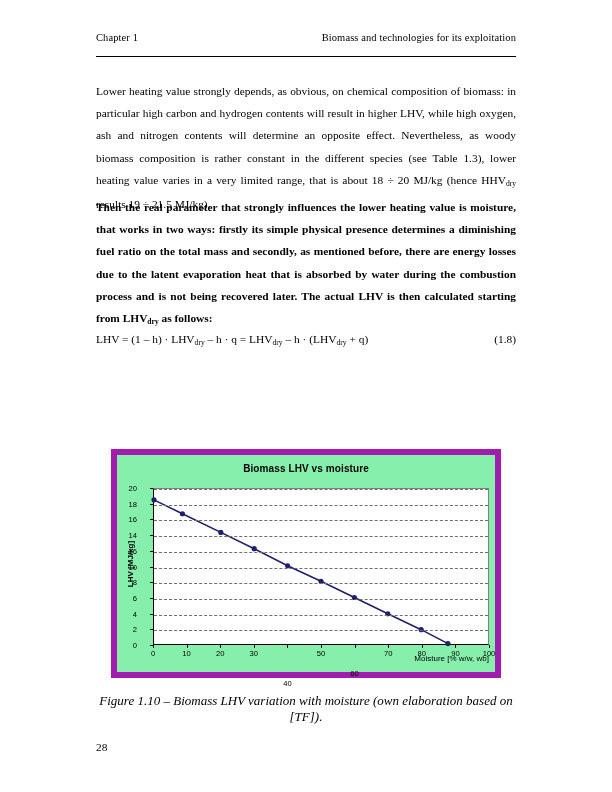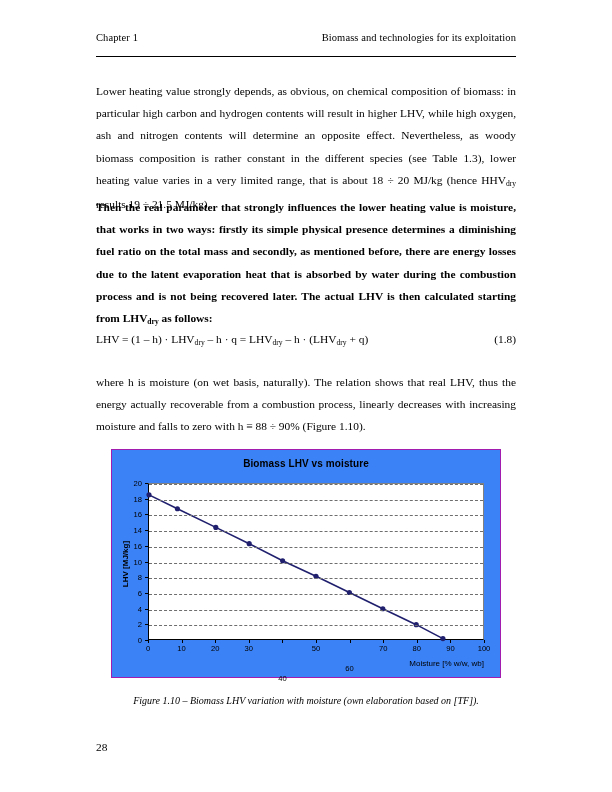--- a/index.html
+++ b/index.html
@@ -82,22 +82,22 @@
   .equation-body { white-space: nowrap; }
   .equation-number { white-space: nowrap; }
 
   
   .figure-box {
     position: absolute;
     left: 111px;
     top: 449px;
     width: 390px;
     height: 229px;
-    border: 1px solid #a21caf;
-    background: #3b82f6;
+    border: 6px solid #a21caf;
+    background: #86efac;
     box-sizing: border-box;
   }
   .chart-title {
     position: absolute;
     left: 0;
     top: 8px;
     width: 100%;
     text-align: center;
     font-family: "Liberation Sans", sans-serif;
     font-weight: bold;
@@ -194,21 +194,21 @@
     height: 100%;
     overflow: visible;
   }
 
   
   .caption {
     position: absolute;
     left: 96px;
     top: 693px;
     width: 420px;
-    font-size: 10px;
+    font-size: 13px;
     font-style: italic;
     text-align: center;
     line-height: 16px;
   }
 
   
   .page-number {
     position: absolute;
     left: 96px;
     top: 741px;
@@ -232,23 +232,20 @@
 
   <div class="body-text" id="para-2">
     <p><span>Then the real parameter that strongly influences the lower heating value is moisture, that works in two ways: firstly its simple physical presence determines a diminishing fuel ratio on the total mass and secondly, as mentioned before, there are energy losses due to the latent evaporation heat that is absorbed by water during the combustion process and is not being recovered later. The actual LHV is then calculated starting from LHV</span><sub>dry</sub><span> as follows:</span></p>
   </div>
 
   <div class="equation-row">
     <span class="equation-body"><span>LHV = (1 – h) · LHV</span><sub>dry</sub><span> – h · q = LHV</span><sub>dry</sub><span> – h · (LHV</span><sub>dry</sub><span> + q)</span></span>
     <span class="equation-number">(1.8)</span>
   </div>
 
-  <div class="body-text" id="para-3">
-    <p>where h is moisture (on wet basis, naturally). The relation shows that real LHV, thus the energy actually recoverable from a combustion process, linearly decreases with increasing moisture and falls to zero with h ≡ 88 ÷ 90% (Figure 1.10).</p>
-  </div>
 
   <div class="figure-box">
     <div class="chart-title">Biomass LHV vs moisture</div>
     <div class="axis-title-y">LHV [MJ/kg]</div>
     <div class="axis-title-x">Moisture [% w/w, wb]</div>
     <div class="plot-frame">
       <div class="plot-inner" id="plot-inner">
         <svg class="series-svg" id="series-svg" viewBox="0 0 336 157" preserveAspectRatio="none">
             <polyline points="0.00,10.99 28.56,25.12 67.20,43.96 100.80,60.45 134.40,77.72 168.00,93.42 201.60,109.90 235.20,126.38 268.80,142.48 295.68,156.61" fill="none" stroke="#1F1F6E" stroke-width="1.6"></polyline>
             <circle cx="0.00" cy="10.99" r="2.6" fill="#1F1F6E"></circle>

